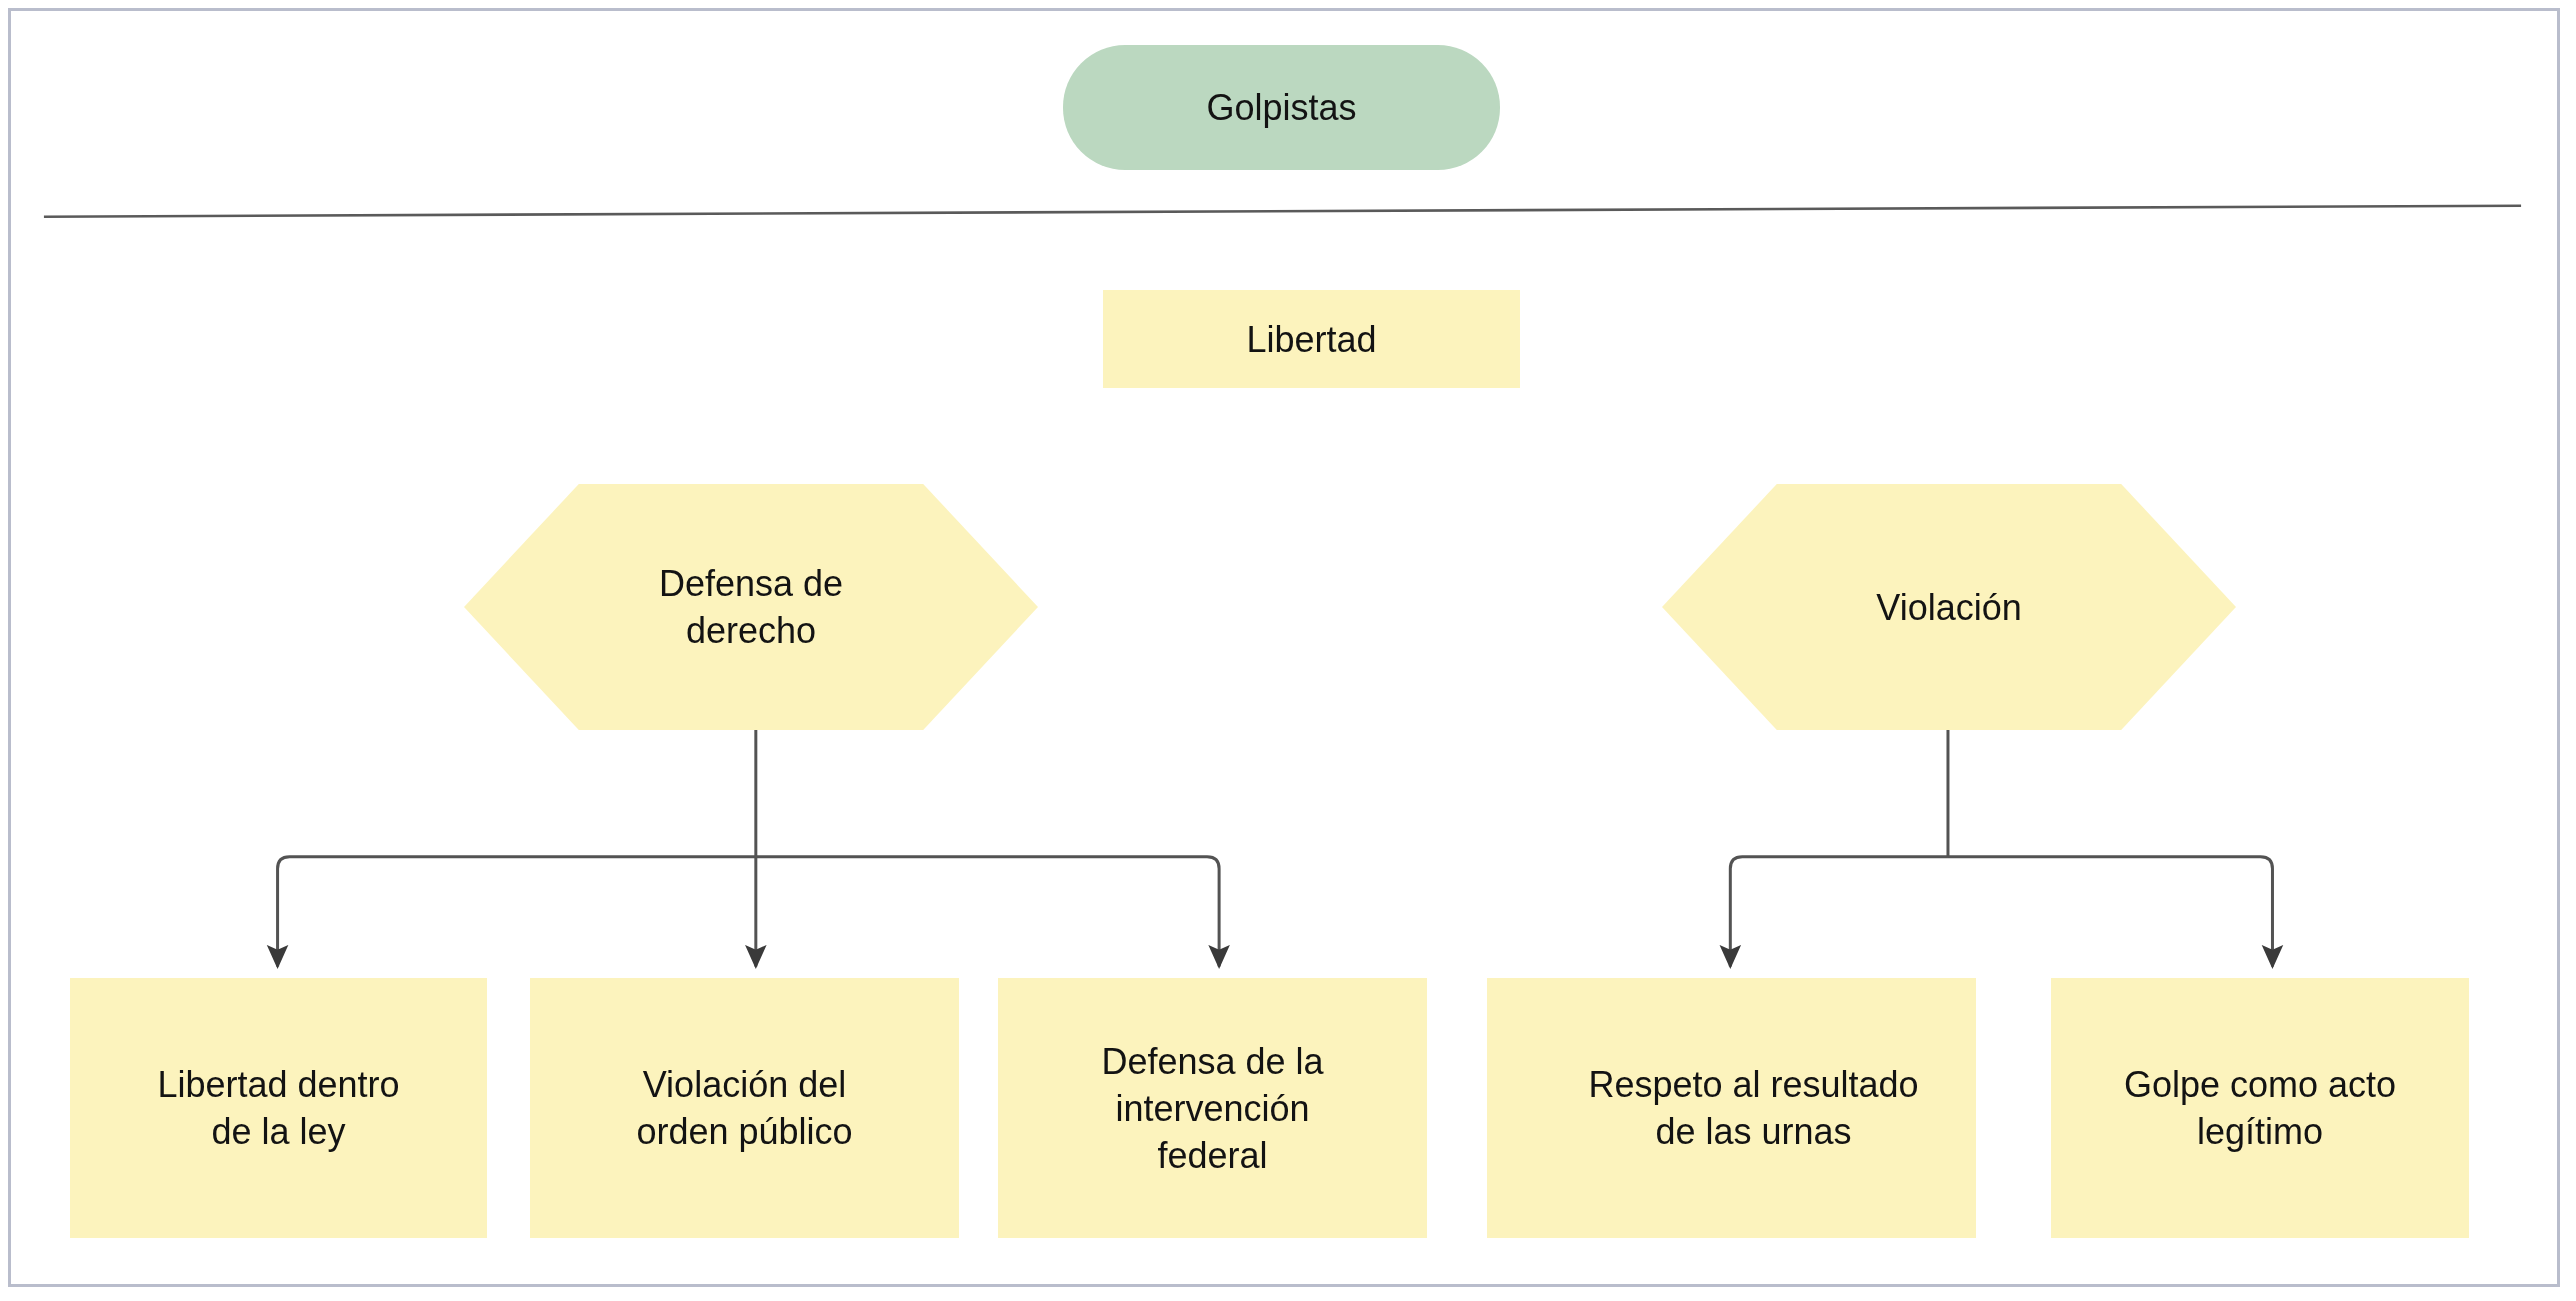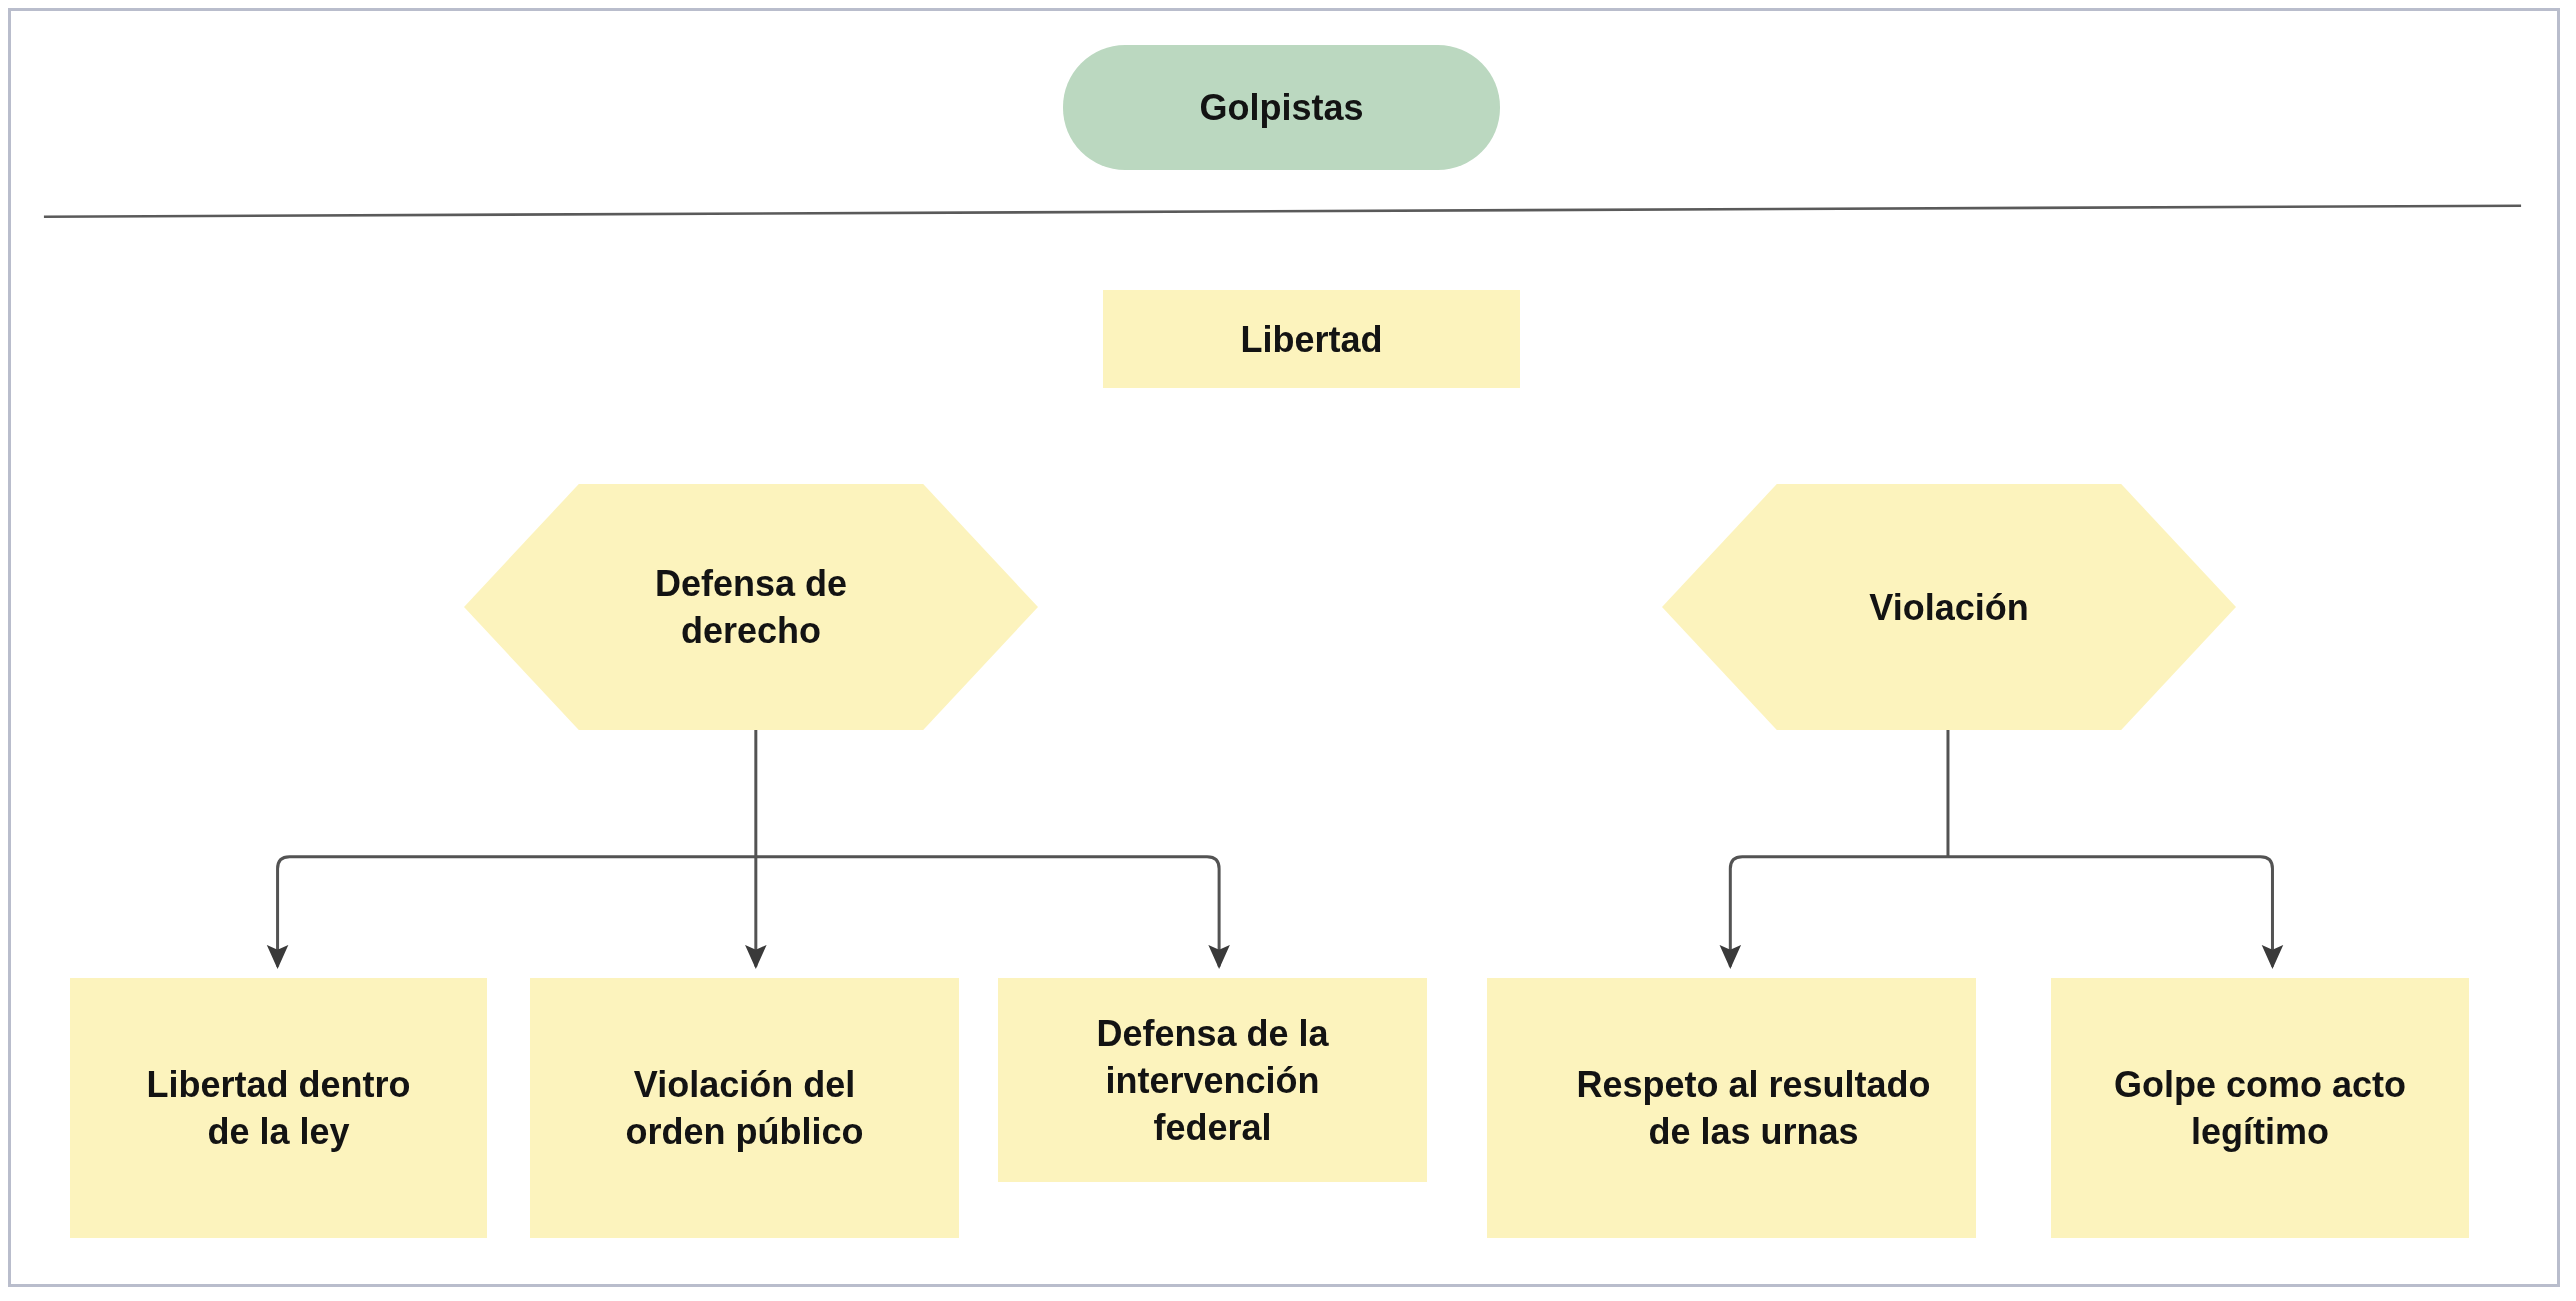--- a/index.html
+++ b/index.html
@@ -9,21 +9,20 @@
   }
   body {
     font-family: "Liberation Sans", sans-serif;
   }
   #canvas {
     position: relative;
     width: 2576px;
     height: 1302px;
     background: #ffffff;
     overflow: hidden;
-    font-weight: bold;
   }
   .frame-border {
     position: absolute;
     left: 8px;
     top: 8px;
     width: 2552px;
     height: 1279px;
     border: 3px solid #b9bdcc;
     box-sizing: border-box;
     background: transparent;
@@ -117,21 +116,21 @@
   <div class="node rect" style="left:70px; top:978px; width:417px; height:260px;">
     <span class="node-label">Libertad dentro
 de la ley</span>
   </div>
 
   <div class="node rect" style="left:530px; top:978px; width:429px; height:260px;">
     <span class="node-label">Violación del
 orden público</span>
   </div>
 
-  <div class="node rect" style="left:998px; top:978px; width:429px; height:204px;">
+  <div class="node rect" style="left:998px; top:978px; width:429px; height:260px;">
     <span class="node-label">Defensa de la
 intervención
 federal</span>
   </div>
 
   <div class="node rect" style="left:1487px; top:978px; width:489px; height:260px;padding-left:44px;">
     <span class="node-label">Respeto al resultado
 de las urnas</span>
   </div>
 

